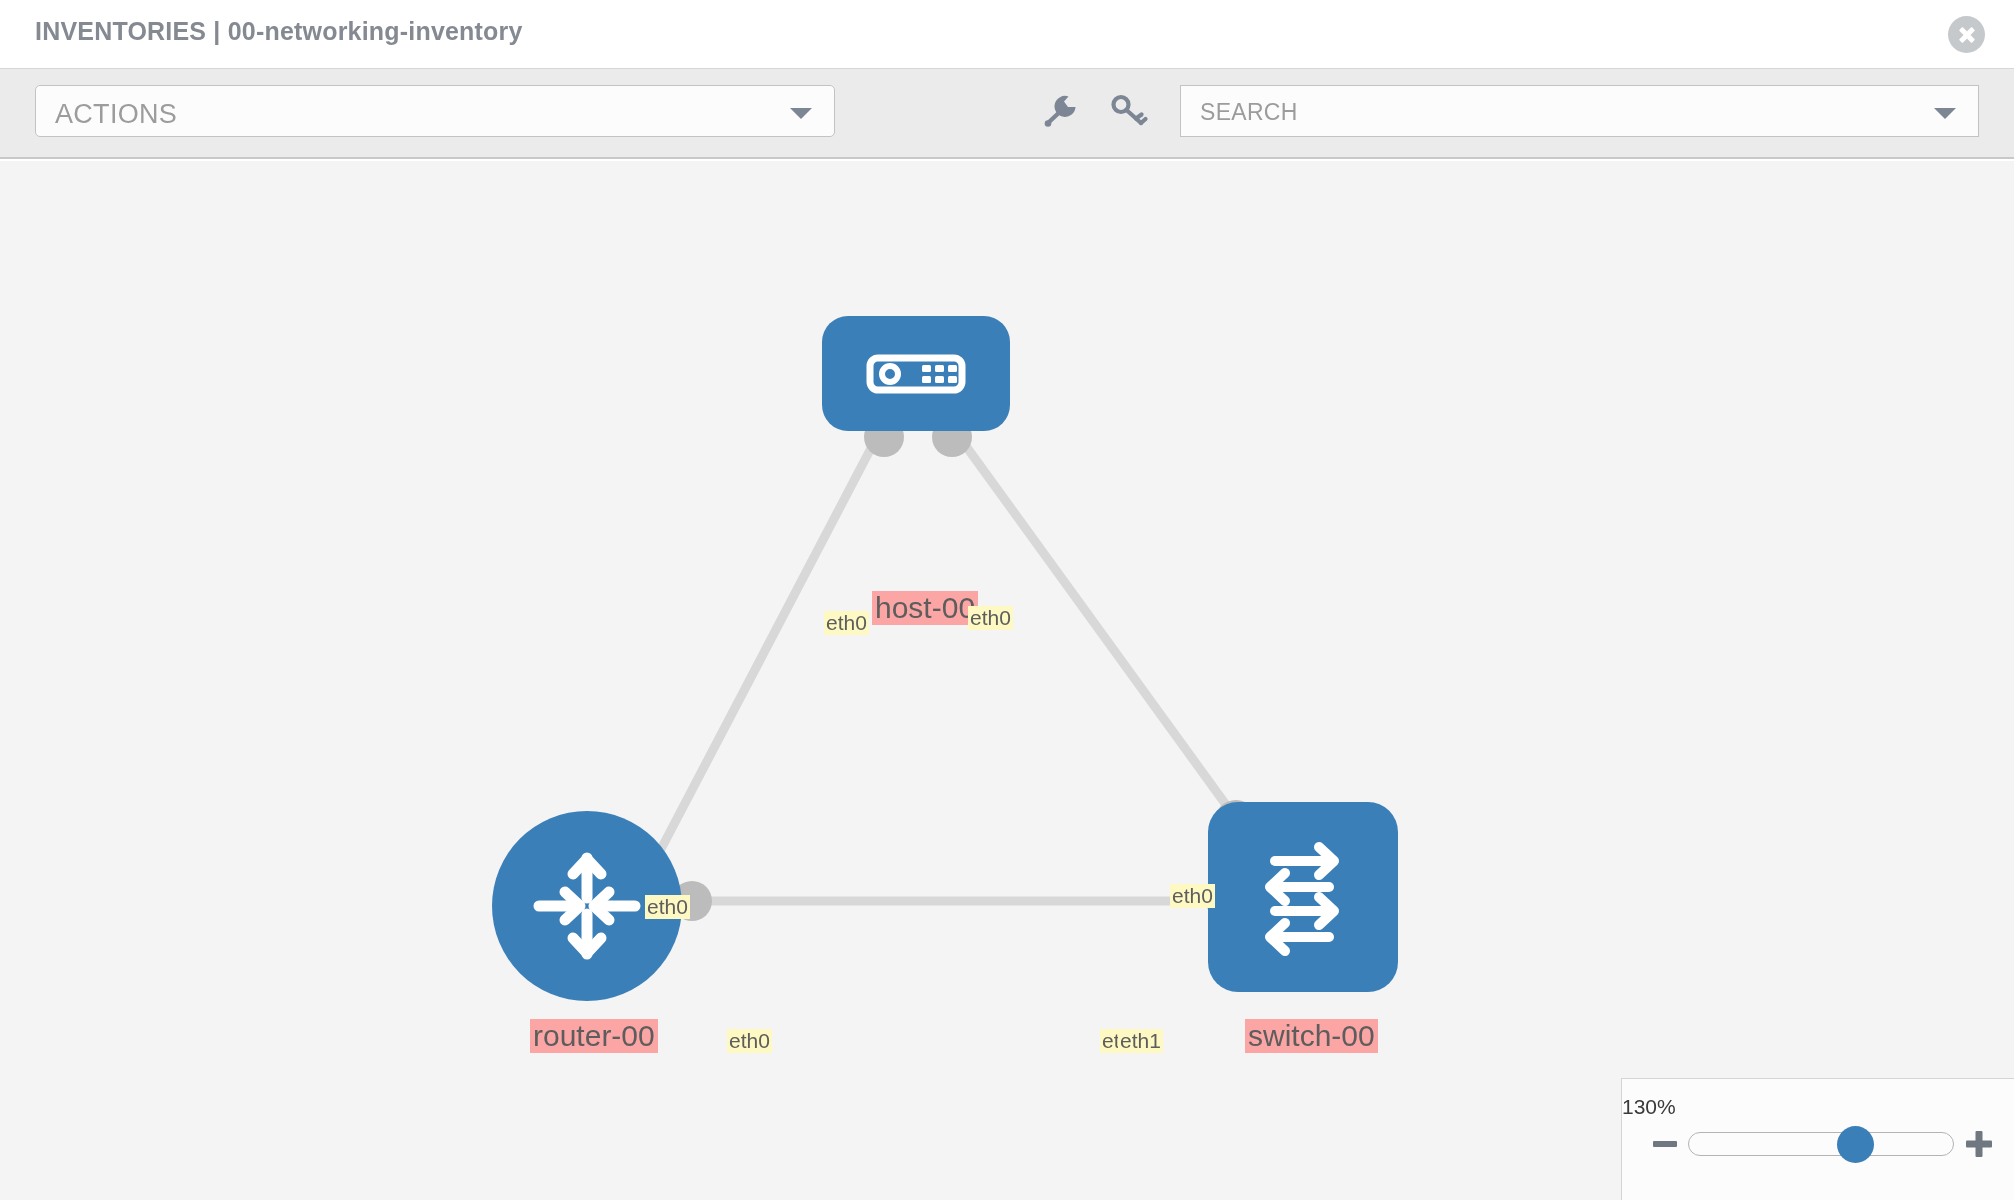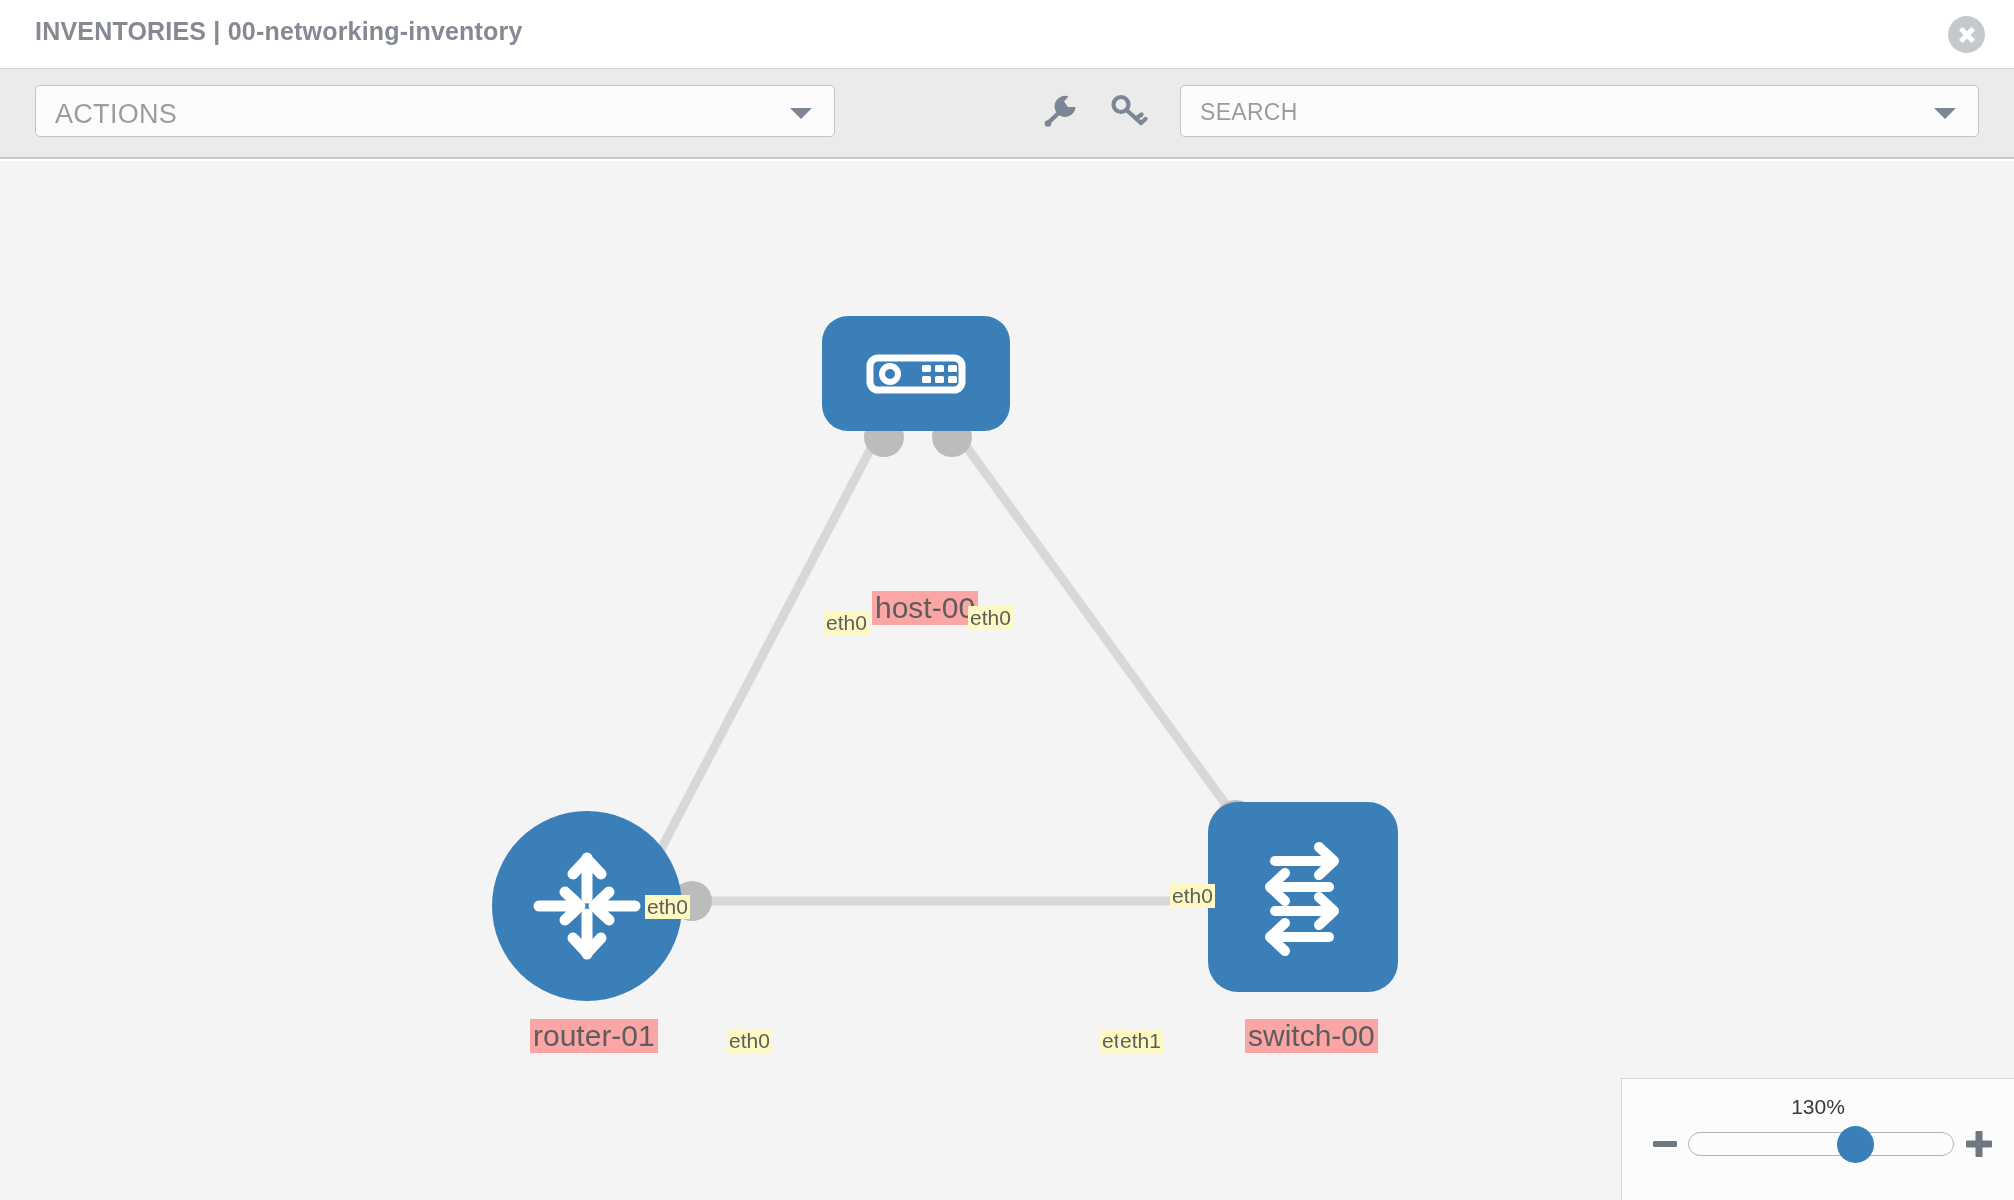--- a/index.html
+++ b/index.html
@@ -68,21 +68,21 @@
     width: 46px; height: 46px; cursor: pointer;
   }
   .tool-icon svg { display: block; width: 46px; height: 46px; }
   #wrench-btn { left: 1038px; }
   #key-btn    { left: 1105px; }
 
   .search-box {
     position: absolute; left: 1180px; top: 85px;
     width: 799px; height: 52px;
     background: #fcfcfc;
-    border: 1px solid #c3c3c3; border-radius: 5px;
+    border: 1px solid #c3c3c3; border-radius: 0;
   }
   .search-box .sel-label {
     position: absolute; left: 19px; top: 13px;
     font-size: 23px; color: #9c9c9c; letter-spacing: .3px;
   }
 
   
   .canvas {
     position: absolute; left: 0; top: 161px;
     width: 2014px; height: 1039px;
@@ -138,21 +138,21 @@
 
   .zoom-panel {
     position: absolute; right: 0; bottom: 0;
     width: 393px; height: 122px;
     background: #fcfcfc;
     border-left: 1px solid #d5d5d5;
     border-top: 1px solid #d5d5d5;
   }
   .zoom-value {
     position: absolute; left: 0; right: 0; top: 16px;
-    text-align: center; font-size: 21px; color: #3a3a3a;
+    text-align: left; font-size: 21px; color: #3a3a3a;
   }
   .zoom-minus, .zoom-plus {
     position: absolute; top: 48px;
     width: 34px; height: 34px; cursor: pointer;
   }
   .zoom-minus { left: 26px; }
   .zoom-plus  { right: 18px; }
   .zoom-minus::before, .zoom-plus::before, .zoom-plus::after {
     content: ""; position: absolute;
     left: 50%; top: 50%; transform: translate(-50%,-50%);
@@ -256,21 +256,21 @@
           <polyline points="46,28 60,13 74,28"></polyline>
           <line x1="60" y1="108" x2="60" y2="68"></line>
           <polyline points="46,92 60,107 74,92"></polyline>
           <line x1="12" y1="60" x2="52" y2="60"></line>
           <polyline points="38,46 53,60 38,74"></polyline>
           <line x1="108" y1="60" x2="68" y2="60"></line>
           <polyline points="82,46 67,60 82,74"></polyline>
         </g>
       </svg>
     </div>
-    <div class="node-label" id="label-router">router-01</div>
+    <div class="node-label" id="label-router">router-00</div>
 
     <div class="node node-switch">
       <svg width="124" height="124" viewBox="0 0 124 124" aria-hidden="true">
         <g stroke="#ffffff" stroke-width="10" stroke-linecap="round" stroke-linejoin="round" fill="none">
           <line x1="34" y1="26" x2="92" y2="26"></line>
           <polyline points="78,12 93,26 78,40"></polyline>
           <line x1="30" y1="52" x2="88" y2="52"></line>
           <polyline points="44,38 29,52 44,66"></polyline>
           <line x1="34" y1="76" x2="92" y2="76"></line>
           <polyline points="78,62 93,76 78,90"></polyline>

